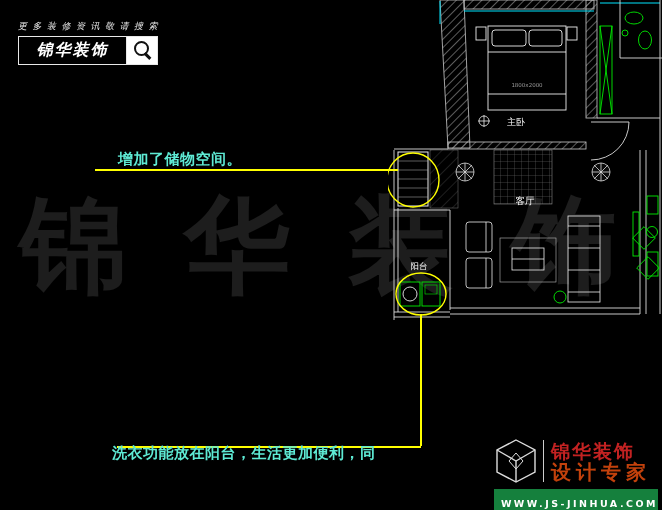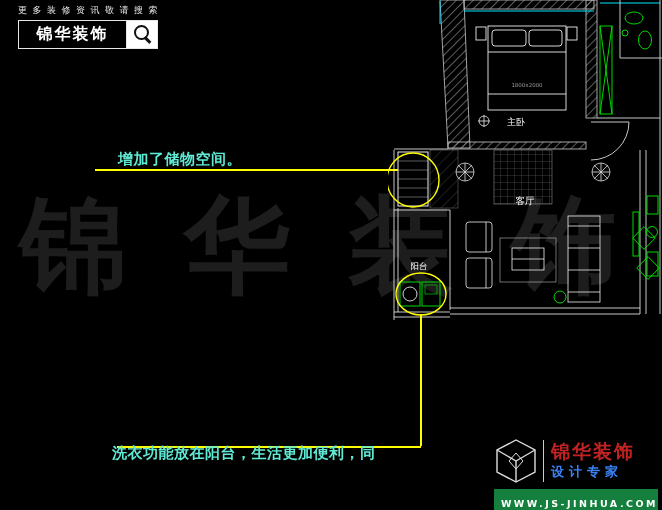--- a/index.html
+++ b/index.html
@@ -7,21 +7,21 @@
     position:relative;width:662px;height:510px;background:#000;overflow:hidden;
     font-family:"DejaVu Sans",sans-serif;
   }
   
   .watermark{
     position:absolute;left:20px;top:192px;z-index:1;
     font-size:106px;font-weight:bold;color:#1d1d1d;letter-spacing:58px;
     white-space:nowrap;line-height:1;font-family:"DejaVu Serif",serif;
   }
   
-  .top-logo{position:absolute;left:18px;top:4px;z-index:5;}
+  .top-logo{position:absolute;left:18px;top:20px;z-index:5;font-style:italic;}
   .top-logo .tagline{
     font-size:9px;color:#e8e8e8;letter-spacing:5.5px;white-space:nowrap;margin-bottom:3px;
   }
   .top-logo .logo-row{
     width:138px;height:27px;border:1px solid #e8e8e8;display:flex;align-items:stretch;background:#000;
   }
   .top-logo .brand{
     flex:1;display:flex;align-items:center;justify-content:center;
     color:#fff;font-weight:bold;font-size:16px;letter-spacing:2px;
     font-family:"DejaVu Serif",serif;
@@ -50,21 +50,21 @@
   .yline.h2{left:117px;top:446px;width:304px;height:1.5px;}
   
   .bottom-logo{position:absolute;left:494px;top:437px;width:164px;z-index:5;}
   .bottom-logo .main-row{display:flex;align-items:center;height:48px;}
   .bottom-logo .divider{width:1px;height:42px;background:#cccccc;margin:0 7px 0 5px;}
   .bottom-logo .brand-red{
     font-size:19px;font-weight:bold;color:#c32222;letter-spacing:2px;line-height:22px;
     font-family:"DejaVu Serif",serif;white-space:nowrap;
   }
   .bottom-logo .subtitle{
-    font-size:13px;font-weight:bold;color:#3b82f6;letter-spacing:5px;line-height:20px;white-space:nowrap;
+    font-size:20px;font-weight:bold;color:#c2410c;letter-spacing:5px;line-height:20px;white-space:nowrap;
   }
   .bottom-logo .website-bar{
     margin-top:4px;height:29px;background:#15803d;display:flex;align-items:center;justify-content:flex-end;
   }
   .bottom-logo .website-bar span{
     font-size:9.5px;font-weight:bold;color:#fff;letter-spacing:2.5px;white-space:nowrap;
   }
   svg text{font-family:"DejaVu Sans",sans-serif;}
 </style>
 </head>

